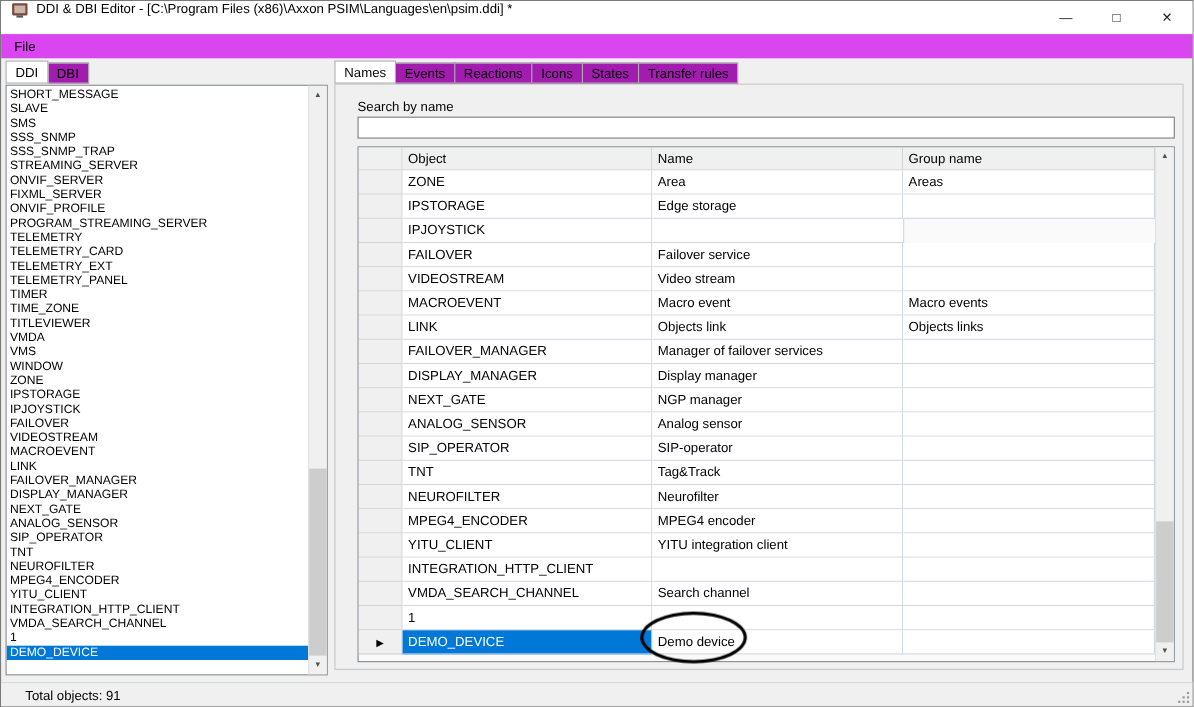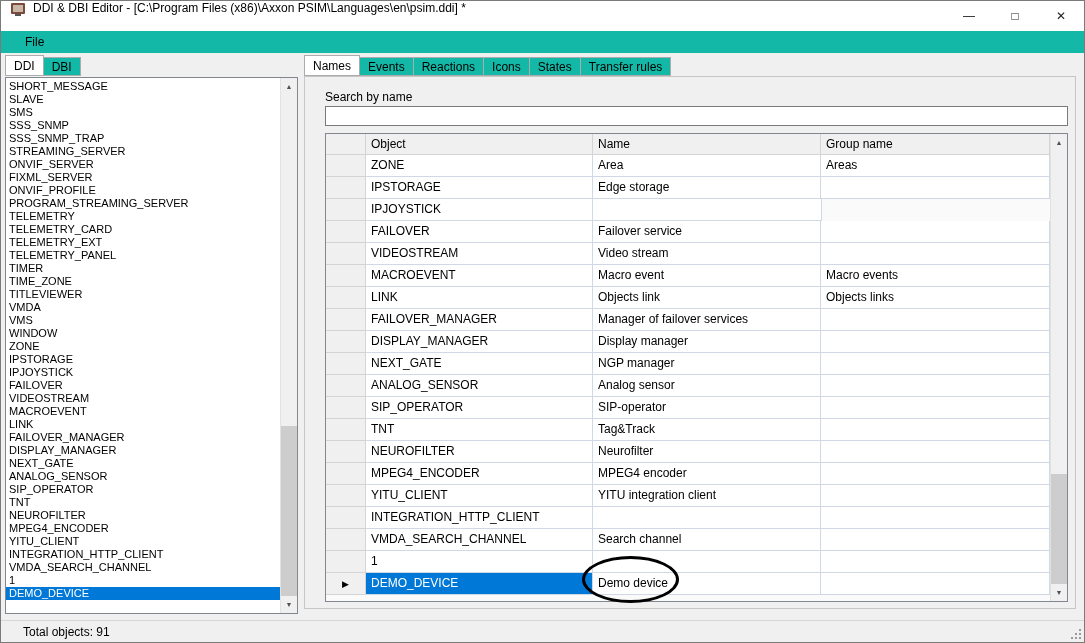--- a/index.html
+++ b/index.html
@@ -8,29 +8,29 @@
   .window { position:absolute; inset:0; display:flex; flex-direction:column; background:#f0f0f0; border:1px solid #7a7a7a; }
 
   
   .titlebar { height:30px; background:#ffffff; display:flex; align-items:flex-start; flex:0 0 auto; }
   .app-icon { width:16px; height:16px; margin:0 7px 0 9px; flex:0 0 auto; }
   .title-text { flex:1; font-size:12px; color:#000; white-space:nowrap; overflow:hidden; }
   .win-controls { display:flex; flex:0 0 auto; }
   .win-btn { width:46px; height:30px; display:flex; align-items:center; justify-content:center; font-size:12px; color:#222; cursor:default; }
 
   
-  .menubar { height:22px; display:flex; align-items:stretch; background:#14b8a6; flex:0 0 auto; padding-left:16px; }
+  .menubar { height:22px; display:flex; align-items:stretch; background:#d946ef; flex:0 0 auto; padding-left:4px; }
   .menu-item { padding:0 8px; display:flex; align-items:center; font-size:12px; color:#000; }
 
   
   .main { flex:1; position:relative; }
 
   
   .tab-strip { position:absolute; display:flex; align-items:flex-end; height:19px; z-index:3; }
-  .tab { height:19px; line-height:18px; padding:0 8px; border:1px solid #acacac; background:#14b8a6; font-size:12px; color:#000; margin-right:-1px; }
+  .tab { height:19px; line-height:18px; padding:0 8px; border:1px solid #acacac; background:#a21caf; font-size:12px; color:#000; margin-right:-1px; }
   .tab.selected { background:#ffffff; height:21px; line-height:20px; margin-top:-2px; position:relative; z-index:4; }
 
   .left-tabs { left:4px; top:4px; }
   .right-tabs { left:303px; top:4px; }
 
   
   .listbox { position:absolute; left:4px; top:24px; width:293px; height:537px; background:#ffffff; border:1px solid #828790; }
   .list-inner { position:absolute; left:0; top:0; right:17px; bottom:0; overflow:hidden; padding-top:2px; }
   .list-item { height:13px; line-height:13px; font-size:11px; padding-left:3px; white-space:nowrap; color:#000; }
   .list-item.selected { background:#0078d7; color:#ffffff; }

